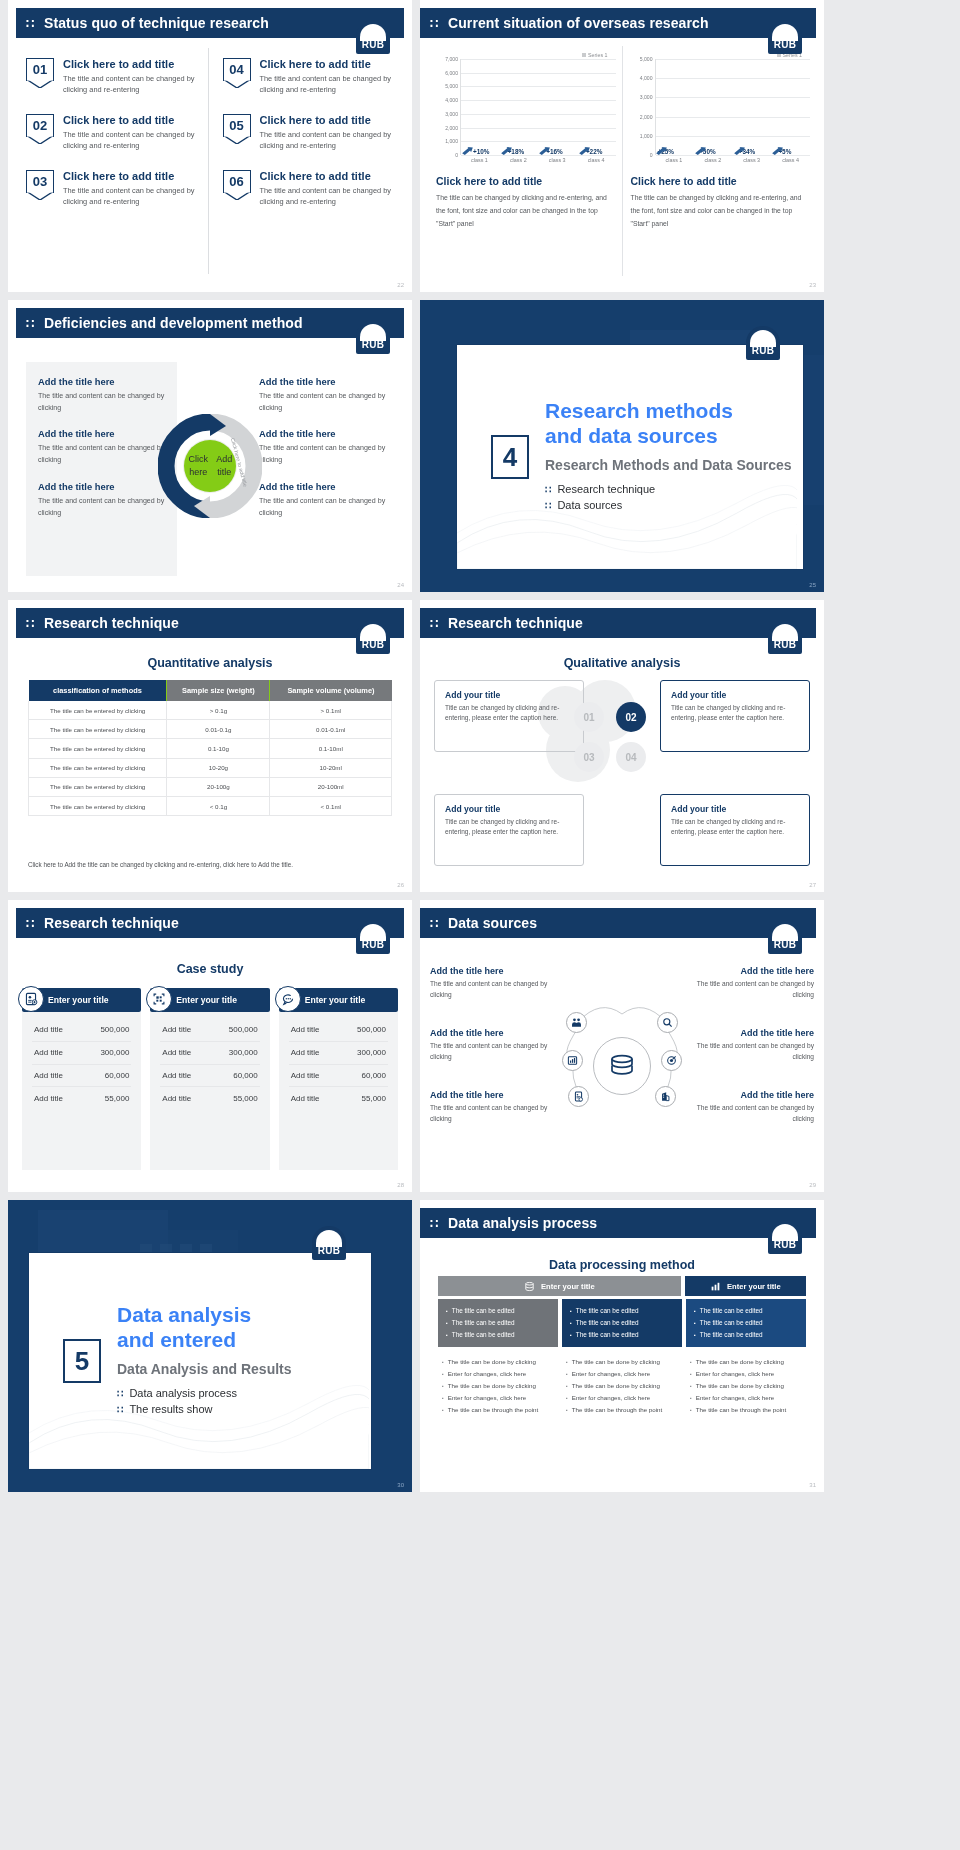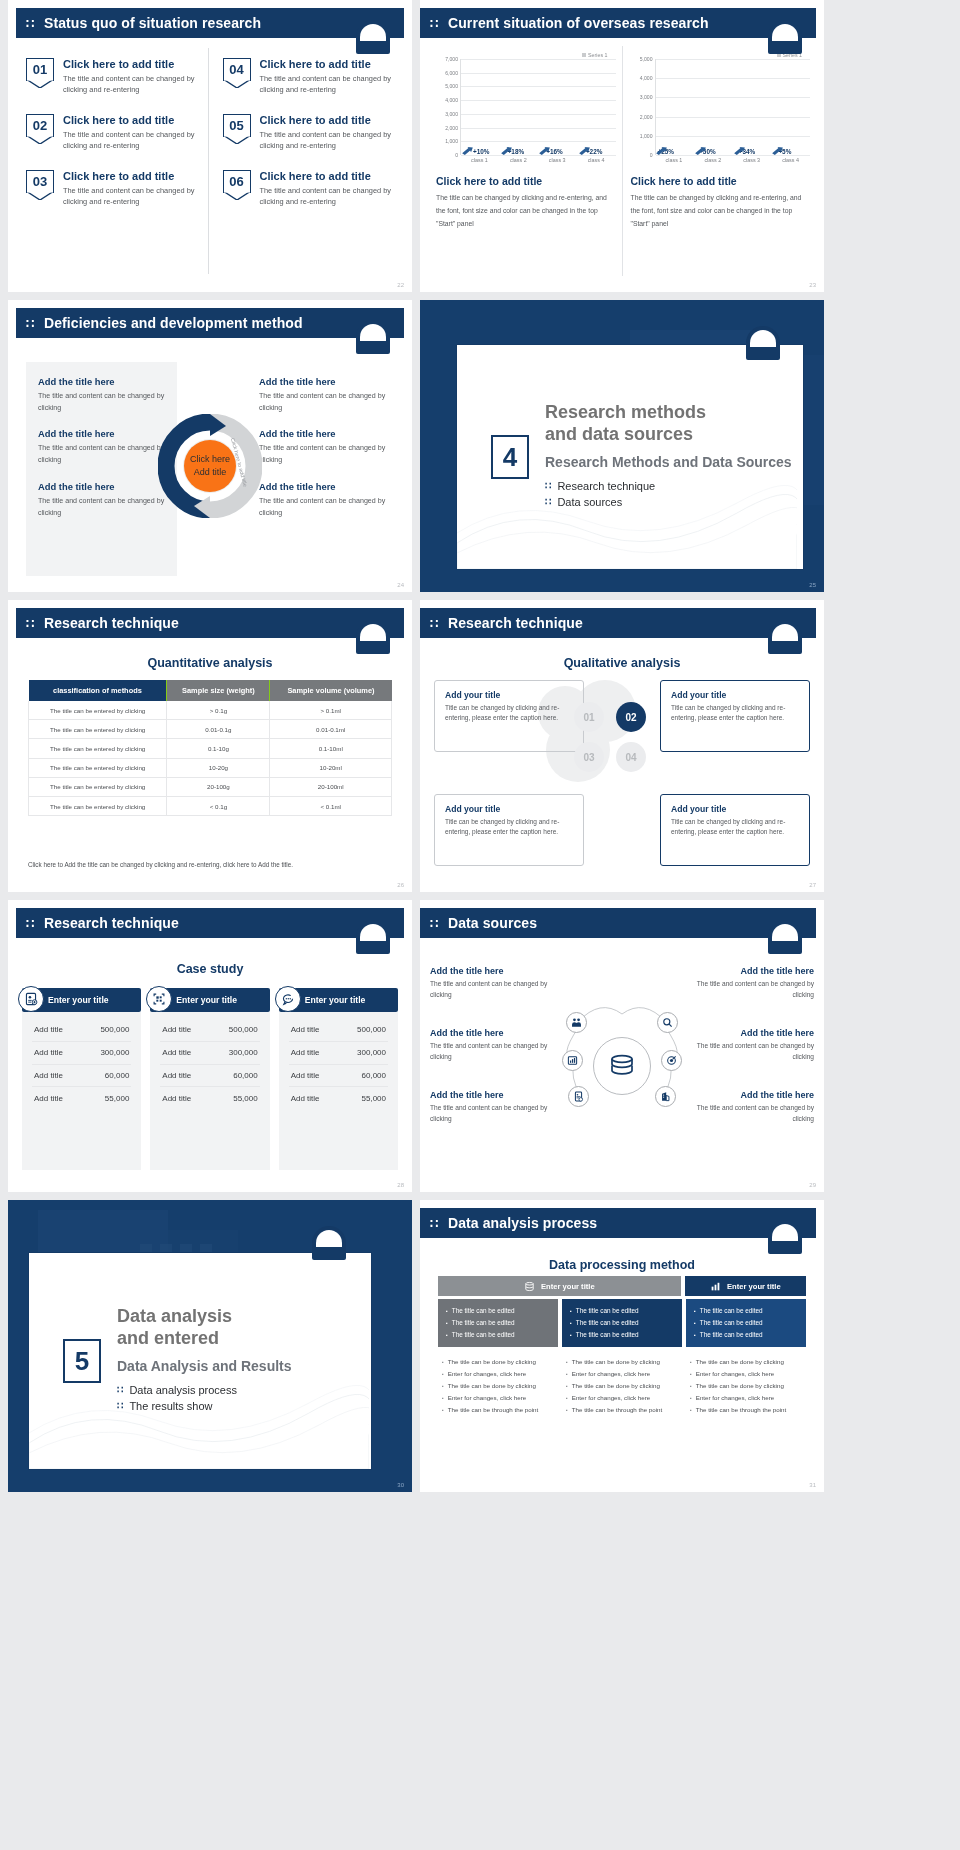--- a/index.html
+++ b/index.html
@@ -19,21 +19,21 @@
          display: flex; align-items: center; }
   .hdr.full { left: 0; }
   .hdr .dots { width: 18px; margin-left: 10px; color: #fff; font-size: 13px; font-weight: bold; letter-spacing: -1px; }
   .hdr h2 { color: #fff; font-size: 14px; font-weight: bold; letter-spacing: .1px; }
   .hdr .notch { position: absolute; right: 0; top: 0; width: 8px; height: 30px; background: #fff; }
 
   
   .rub { position: absolute; width: 34px; height: 34px; background: #143a66;
          border-radius: 17px 17px 2px 2px; display: flex; align-items: flex-end;
          justify-content: center; z-index: 5; }
-  .rub span { color: #fff; font-size: 10px; font-weight: bold; padding-bottom: 11px; letter-spacing: .3px; }
+  .rub span { color: #fff; font-size: 10px; font-weight: bold; padding-bottom: 4px; letter-spacing: .3px; }
   .rub::after { content: ""; position: absolute; left: 4px; top: 4px; right: 4px; height: 17px;
                 background: #fff; border-radius: 13px 13px 0 0; }
   .rub span { position: relative; z-index: 2; }
 
   
   .s1wrap { position: absolute; left: 8px; top: 48px; right: 8px; bottom: 18px; display: flex; }
   .s1col { flex: 1; padding: 10px 8px 0 10px; display: flex; flex-direction: column; gap: 18px; }
   .s1col + .s1col { border-left: 1px solid #dcdee1; padding-left: 14px; }
   .s1item { display: flex; gap: 9px; }
   .badge { width: 28px; height: 30px; flex: none; position: relative; }
@@ -68,37 +68,37 @@
   .s2d { font-size: 6.8px; color: #55585c; line-height: 1.9; }
 
   
   .s3 { position: absolute; left: 8px; top: 48px; right: 8px; bottom: 16px; display: flex; gap: 70px;
         padding: 14px 6px 0 10px; }
   .s3col { flex: 1; background: #f2f3f4; padding: 14px 12px; display: flex; flex-direction: column; gap: 14px; }
   .s3col.clear { background: #fff; }
   .s3t { font-size: 9.4px; font-weight: bold; color: #143a66; margin-bottom: 4px; }
   .s3d { font-size: 7.1px; color: #55585c; line-height: 1.65; }
   .cyc { position: absolute; left: 50%; top: 50%; width: 104px; height: 104px; margin: -48px 0 0 -52px; }
-  .cyc .inner { position: absolute; inset: 26px; background: #f97316; border-radius: 50%;
-                display: flex; flex-direction: column; align-items: center; justify-content: center;
+  .cyc .inner { position: absolute; inset: 26px; background: #84cc16; border-radius: 50%;
+                display: flex; flex-direction: row; align-items: center; justify-content: center;
                 box-shadow: 0 0 0 1px #eceded; }
   .cyc .inner b { font-size: 9px; font-weight: normal; color: #2c2f33; line-height: 1.45; text-align: center; }
   .cyclab { position: absolute; font-size: 5.4px; color: #fff; }
 
   
   .sec { position: absolute; inset: 0; background: #143a66; overflow: hidden; }
   .secimg { position: absolute; inset: 0; opacity: .20; }
   .card { position: absolute; left: 36px; top: 44px; right: 20px; bottom: 22px;
           background: #fff; border: 1.3px solid #143a66; display: flex; align-items: center;
           padding-left: 34px; }
   .card .wave { position: absolute; left: 0; right: 0; bottom: 0; height: 96px; opacity: .55; }
   .num { width: 38px; height: 44px; border: 2px solid #143a66; display: flex; align-items: center;
          justify-content: center; font-size: 26px; font-weight: bold; color: #143a66; flex: none; }
   .secmeta { margin-left: 16px; position: relative; z-index: 2; }
-  .secmeta h1 { font-size: 18px; font-weight: bold; color: #737373; line-height: 1.18; }
+  .secmeta h1 { font-size: 21px; font-weight: bold; color: #3b82f6; line-height: 1.18; }
   .secmeta h3 { font-size: 14px; font-weight: bold; color: #6e737a; margin-top: 9px; }
   .secli { margin-top: 10px; }
   .secli div { font-size: 11px; color: #2a2d31; margin-bottom: 4px; display: flex; align-items: center; gap: 7px; }
   .secli b { color: #143a66; font-size: 10px; letter-spacing: -1px; }
 
   
   .ctitle { position: absolute; left: 0; right: 0; top: 56px; text-align: center;
             font-size: 12.5px; font-weight: bold; color: #143a66; }
   .tbl { position: absolute; left: 20px; right: 20px; top: 80px; border-collapse: collapse;
          width: calc(100% - 40px); }
@@ -170,21 +170,21 @@
   .bline i { font-style: normal; font-size: 5px; color: #8b8e92; }
 </style>
 </head>
 <body>
 
 <div class="deck">
 
   <div class="slide">
     <div class="hdr">
       <span class="dots">∷</span>
-      <h2>Status quo of situation research</h2>
+      <h2>Status quo of technique research</h2>
       <div class="notch"></div>
     </div>
     <div class="rub" style="right:22px;top:20px;">
       <span>RUB</span>
     </div>
     <div class="s1wrap">
       <div class="s1col">
         <div class="s1item">
           <div class="badge">
             <div class="bx">01</div>

